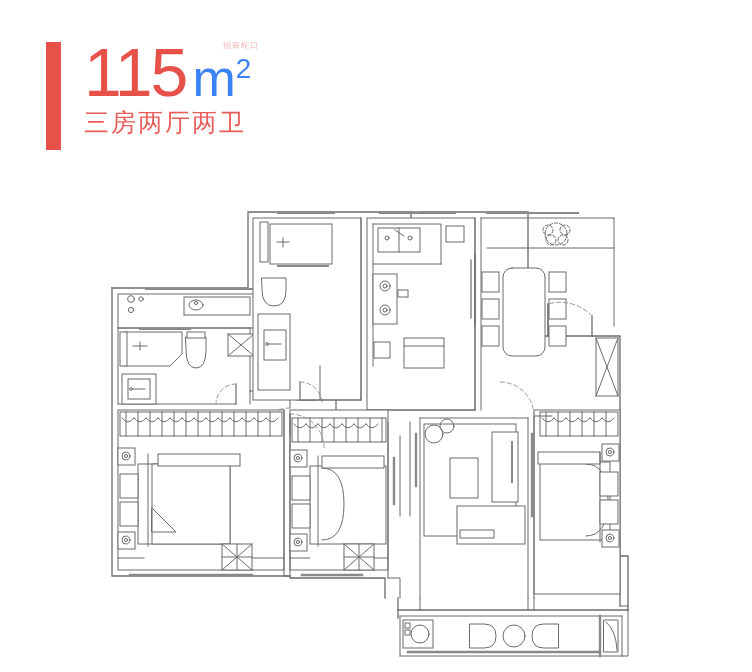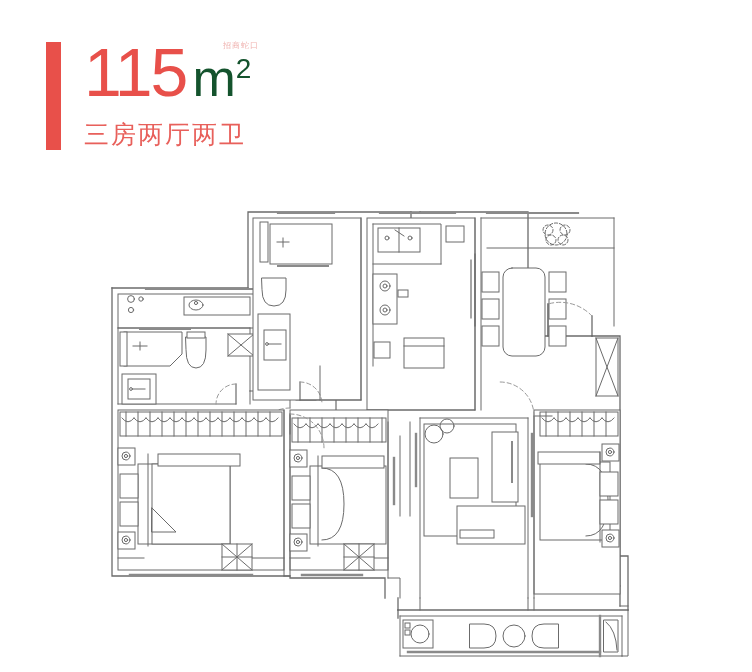--- a/index.html
+++ b/index.html
@@ -56,42 +56,41 @@
     font-size: 68px;
     font-weight: 300;
     color: #e8504a;
     letter-spacing: -2px;
     font-family: "Liberation Sans", "DejaVu Sans", sans-serif;
   }
 
   #area-unit {
     font-size: 52px;
     font-weight: 300;
-    color: #14532d;
+    color: #3b82f6;
     margin-left: 6px;
     font-family: "Liberation Sans", "DejaVu Sans", sans-serif;
   }
 
   #area-unit sup {
     font-size: 28px;
     vertical-align: super;
   }
 
   #area-caption {
     position: absolute;
     left: 139px;
     top: 4px;
     font-size: 8px;
     color: #f0b3b0;
     letter-spacing: 1px;
     white-space: nowrap;
   }
 
   #subtitle {
-    margin-top: 12px;
     font-size: 25px;
     color: #e8605b;
     letter-spacing: 2px;
     font-family: "Liberation Sans", "DejaVu Sans", sans-serif;
   }
 
   
   #logo {
     position: absolute;
     right: 36px;

